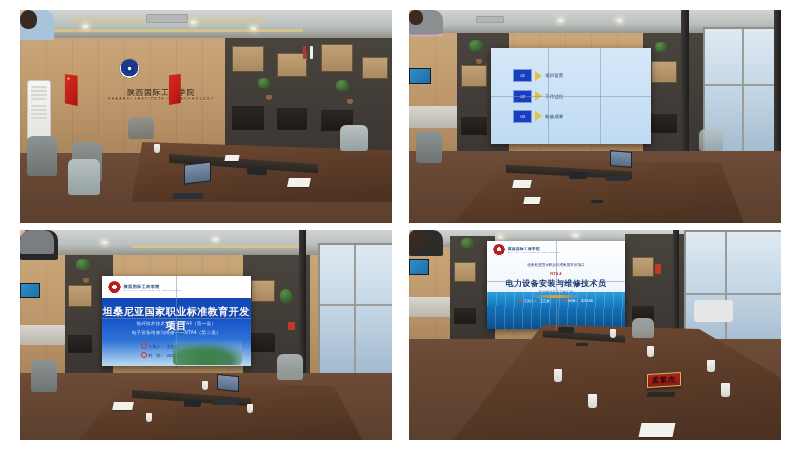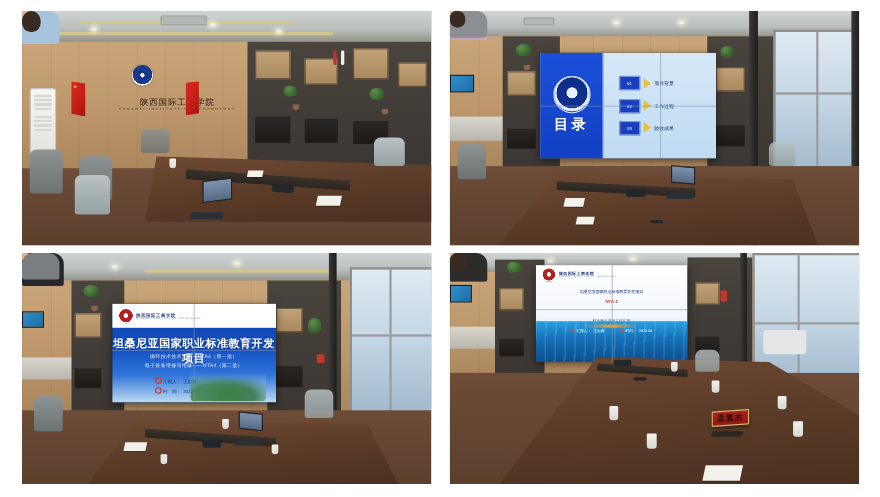--- a/index.html
+++ b/index.html
@@ -474,24 +474,20 @@
 
         <div class="window" style="left:79%;top:8%;width:21%;height:62%;">
           <div class="mullion" style="left:48%;top:0;width:2px;height:100%;"></div>
           <div class="mullion" style="left:0;top:42%;width:100%;height:2px;"></div>
         </div>
         <div class="curtain" style="left:73%;width:8px;"></div>
         <div class="curtain" style="right:0%;width:7px;"></div>
 
         <div class="screen" style="left:22%;top:18%;width:43%;height:45%;">
           <div class="slide-toc">
-            <div class="toc-left">
-              <div class="toc-emblem"></div>
-              <div class="toc-title">目录</div>
-            </div>
             <div class="toc-right">
               <div class="toc-item" style="left:14%;top:22%;">
                 <span class="toc-chip">01</span>
                 <span class="toc-arrow"></span>
                 <span class="toc-label">项目背景</span>
               </div>
               <div class="toc-item" style="left:14%;top:43%;">
                 <span class="toc-chip">02</span>
                 <span class="toc-arrow"></span>
                 <span class="toc-label">工作过程</span>
@@ -687,20 +683,21 @@
           <div class="slide-title4">
             <div class="s4-emblem-row">
               <span class="s4-emblem"></span>
               <span class="s4-emtext">
                 <span class="cn">陕西国际工商学院</span>
                 <span class="en">SHAANXI INSTITUTE OF TECHNOLOGY</span>
               </span>
             </div>
             <div class="s4-line1" style="top:26%;">坦桑尼亚国家职业标准教育开发项目</div>
             <div class="s4-line2" style="top:35%;">NTA 4</div>
+            <div class="s4-main" style="top:43%;">电力设备安装与维修技术员</div>
             <div class="s4-line4" style="top:56%;">职业标准开发工作汇报</div>
             <div class="s4-road">
               <div class="s4-road-band"></div>
             </div>
             <div class="s4-meta-row" style="top:66%;">
               <span class="s4-meta">
                 <span class="s4-dot"></span>
                 <span>汇报人：</span>
                 <span>王志勇</span>
               </span>

